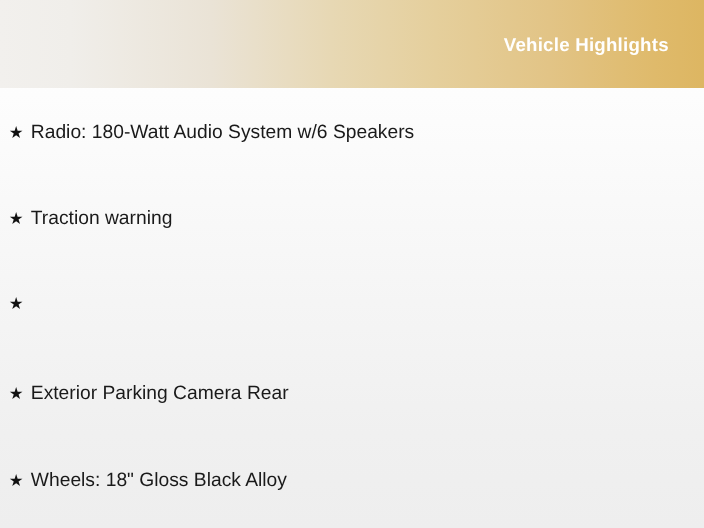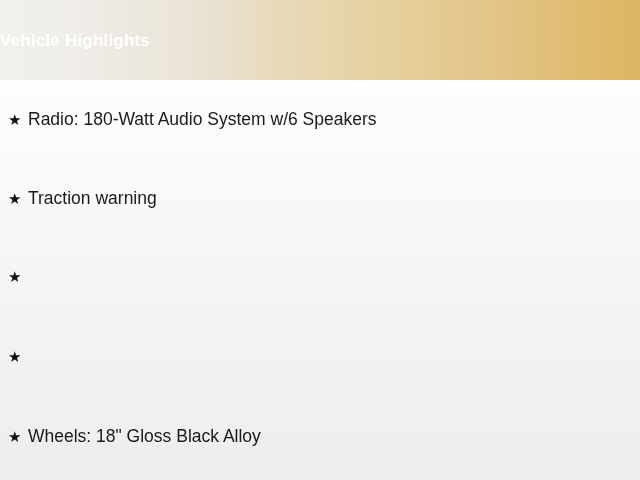--- a/index.html
+++ b/index.html
@@ -34,21 +34,21 @@
         #f2f0ed 0%,
         #f0eeea 10%,
         #eae3d6 30%,
         #e7d8b4 47%,
         #e5cf9c 62%,
         #e2c486 78%,
         #dfba6b 93%,
         #ddb662 100%);
     display: flex;
     align-items: center;
-    justify-content: flex-start;
+    justify-content: flex-end;
     box-sizing: border-box;
     padding-right: 32px;
   }
 
   .header-title {
     color: #ffffff;
     font-size: 17px;
     font-weight: bold;
     letter-spacing: 0.2px;
     line-height: 1;
@@ -119,20 +119,21 @@
       <span class="bullet-star">★</span>
       <span class="feature-label">Traction warning</span>
     </li>
 
     <li class="feature-item">
       <span class="bullet-star">★</span>
     </li>
 
     <li class="feature-item">
       <span class="bullet-star">★</span>
+      <span class="feature-label">Exterior Parking Camera Rear</span>
     </li>
 
     <li class="feature-item">
       <span class="bullet-star">★</span>
       <span class="feature-label">Wheels: 18" Gloss Black Alloy</span>
     </li>
 
   </ul>
 
 </div>

